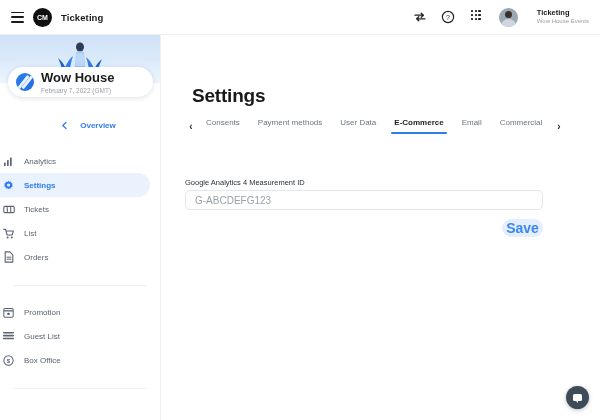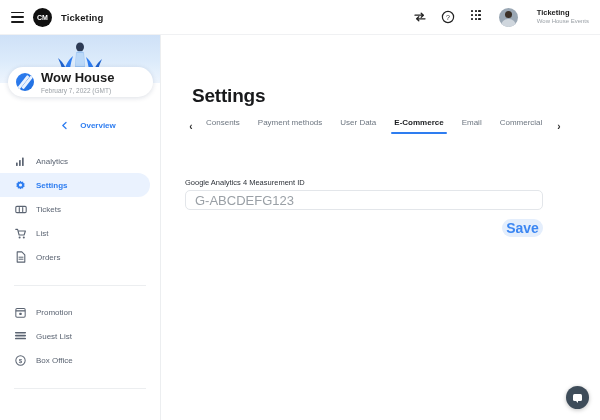--- a/index.html
+++ b/index.html
@@ -71,21 +71,21 @@
     content:""; position:absolute; background:#eaf2fe; border-radius:1px;
   }
   .org-logo:before { width:2.6px; height:16px; left:6px; top:1px; transform:rotate(38deg); }
   .org-logo:after  { width:2.6px; height:16px; left:10px; top:1px; transform:rotate(38deg); }
   .org-text { margin-left:7px; line-height:1.2; }
   .org-title { font-size:13px; font-weight:bold; color:#1b1b1b; }
   .org-date  { font-size:6.5px; color:#9aa0a6; margin-top:1.5px; }
 
   .nav { padding-top:16px; }
   .nav-item {
-    display:flex; align-items:center; height:24px; padding-left:14px;
+    display:flex; align-items:center; height:24px; padding-left:2px;
     font-size:8px; color:#5b6472; cursor:pointer; margin-bottom:0;
   }
   .nav-item .ico { width:13px; height:13px; margin-right:9px; flex:none;
     display:flex; align-items:center; justify-content:center; color:#5b6472; }
   .nav-item.overview { color:#2e7df0; font-weight:bold; padding-left:14px;justify-content:center; }
   .nav-item.overview .ico { color:#2e7df0; }
   .nav-item.active {
     color:#2e7df0; font-weight:bold;
     background:#eaf2fe; border-radius:0 12px 12px 0;
     margin-right:10px; width:auto;
@@ -108,21 +108,21 @@
   .tab.active { color:#1a1c1f; font-weight:bold; }
   .tab.active:after {
     content:""; position:absolute; left:6px; right:6px; bottom:0; height:2px;
     background:#2e7df0; border-radius:1px;
   }
 
   .field-label { position:absolute; left:24px; top:143px; font-size:7.5px; font-weight:normal; color:#2c3138; }
   .field-input {
     position:absolute; left:24px; top:155px; width:358px; height:20px;
     border:1px solid #e3e6ea; border-radius:5px; background:#fff;
-    font-family:"Liberation Sans", sans-serif; font-size:13px; color:#2c3138;
+    font-family:"Liberation Sans", sans-serif; font-size:10px; color:#2c3138;
     padding:0 9px; outline:none;
   }
   .field-input::placeholder { color:#9aa0a6; }
 
   .save-btn {
     position:absolute; left:341px; top:184px; width:41px; height:18px;
     background:#e4eefc; color:#3b86f2; border:none; border-radius:9px;
     font-family:"Liberation Sans", sans-serif; font-size:14px; font-weight:bold;
     cursor:pointer;
   }

